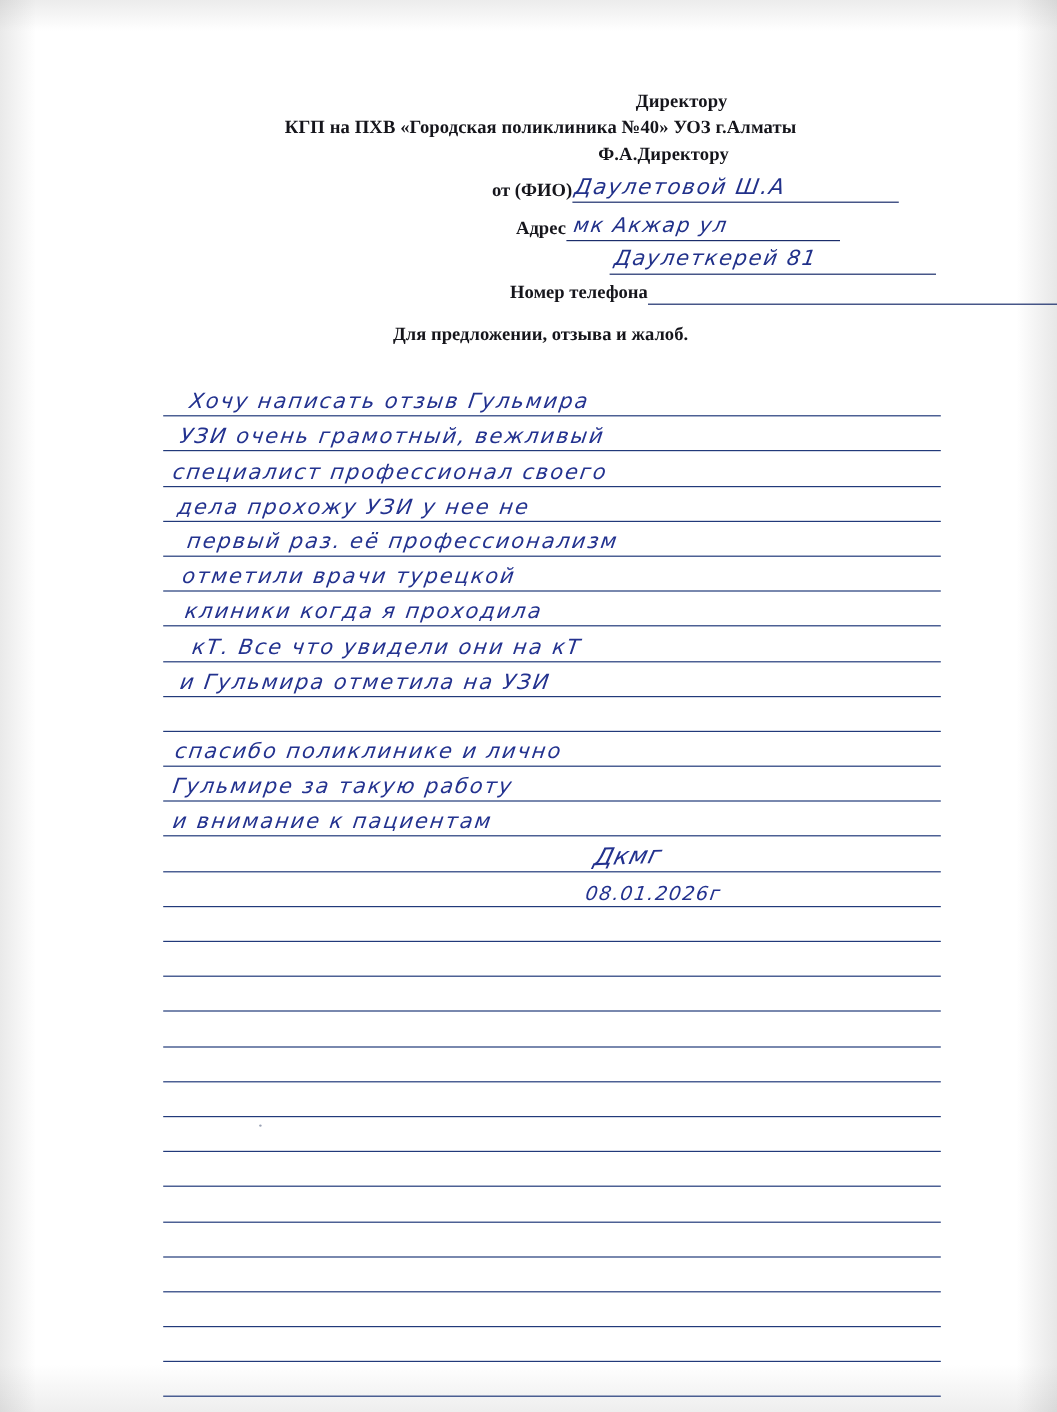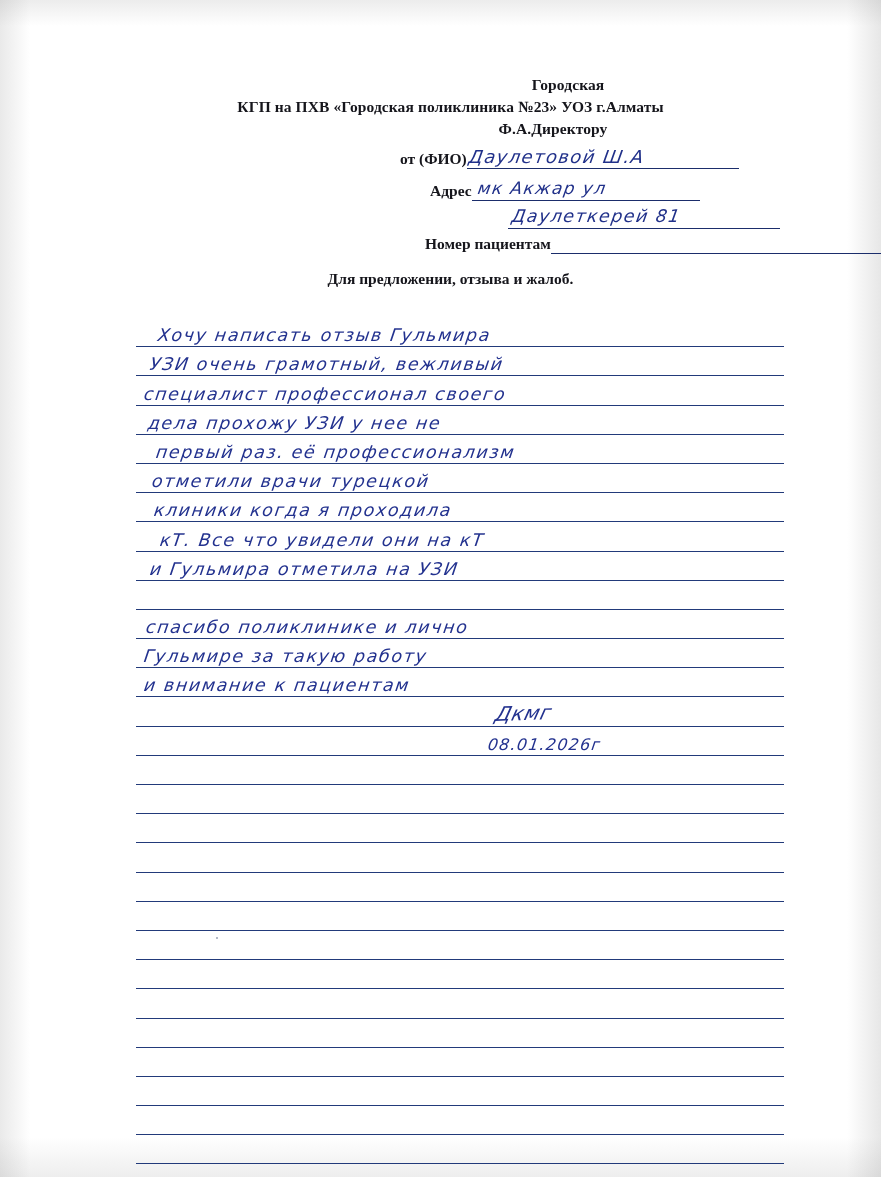--- a/index.html
+++ b/index.html
@@ -70,21 +70,21 @@
   }
   .hand {
     font-family: "DejaVu Sans", sans-serif;
     color: #21318a;
     font-style: italic;
     letter-spacing: 1.4px;
     white-space: nowrap;
     transform: skewX(-9deg);
   }
 
-  #row-fio   { left: 400px; top: 144px; }
+  #row-fio   { left: 410px; top: 144px; }
   #row-fio .rule   { width: 272px; height: 24px; }
   #row-fio .hand   { position: absolute; left: 2px; bottom: 1px; font-size: 18px; }
 
   #row-addr  { left: 430px; top: 176px; text-align: center; }
   #row-addr .rule  { width: 228px; height: 24px; }
   #row-addr .hand  { position: absolute; left: 6px; bottom: 2px; font-size: 17px; }
 
   #row-addr2 { left: 508px; top: 203px; }
   #row-addr2 .rule { width: 272px; height: 25px; }
   #row-addr2 .hand { position: absolute; left: 4px; bottom: 2px; font-size: 17.5px; }
@@ -150,22 +150,22 @@
 <body>
 
 <div class="page">
 
   <div class="scan-shade-top"></div>
   <div class="scan-shade-bottom"></div>
   <div class="scan-shade-left"></div>
   <div class="scan-shade-right"></div>
 
   <div class="header">
-    <div class="hdr-line l1">Городская</div>
-    <div class="hdr-line l2">КГП на ПХВ «Городская поликлиника №23» УОЗ г.Алматы</div>
+    <div class="hdr-line l1">Директору</div>
+    <div class="hdr-line l2">КГП на ПХВ «Городская поликлиника №40» УОЗ г.Алматы</div>
     <div class="hdr-line l3">Ф.А.Директору</div>
   </div>
 
   <div class="field-row" id="row-fio">
     <span class="field-label">от (ФИО)</span>
     <span class="rule">
       <span class="hand">Даулетовой Ш.А</span>
     </span>
   </div>
 
@@ -176,21 +176,21 @@
     </span>
   </div>
 
   <div class="field-row" id="row-addr2">
     <span class="rule">
       <span class="hand">Даулеткерей 81</span>
     </span>
   </div>
 
   <div class="field-row" id="row-phone">
-    <span class="field-label">Номер пациентам</span>
+    <span class="field-label">Номер телефона</span>
     <span class="rule">
       <span class="hand"></span>
     </span>
   </div>
 
   <div class="subtitle">Для предложении, отзыва и жалоб.</div>
 
   <div id="lines">
 
     <div class="ln">

